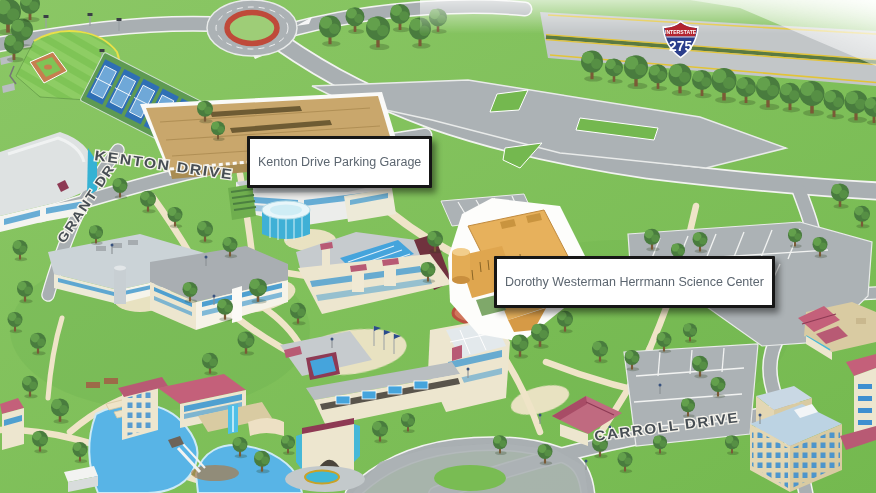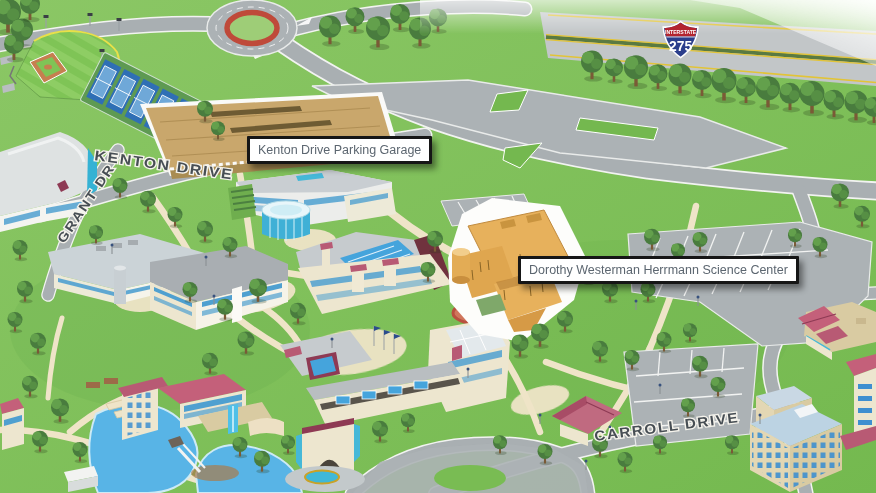--- a/index.html
+++ b/index.html
@@ -5,30 +5,30 @@
 <style>
   html,body{margin:0;padding:0;background:#222;}
   .stage{position:relative;width:876px;height:493px;overflow:hidden;
          font-family:"Liberation Sans",sans-serif;background:#7FBE58;}
   .stage svg{position:absolute;left:0;top:0;display:block;}
   .map-label{
     position:absolute;
     background:#ffffff;
     border:3px solid #161616;
     border-radius:1px;
-    padding:4px 8px;
+    padding:16px 8px;
     font-size:12.5px;
     line-height:14px;
     color:#5C6670;
     white-space:nowrap;
     box-shadow:4px 5px 6px rgba(0,0,0,.45);
     cursor:pointer;
   }
   .lbl-garage{left:247px;top:136px;}
-  .lbl-science{left:518px;top:256px;}
+  .lbl-science{left:494px;top:256px;}
   text.street{font-weight:bold;fill:#474E54;stroke:#F5F3EC;stroke-width:2.6px;
               paint-order:stroke;letter-spacing:1.5px;}
 </style>
 </head>
 <body>
 
 <div class="stage">
 <svg width="876" height="493" viewBox="0 0 876 493">
 <defs>
   <linearGradient id="grassG" x1="0" y1="0" x2="1" y2="1">

